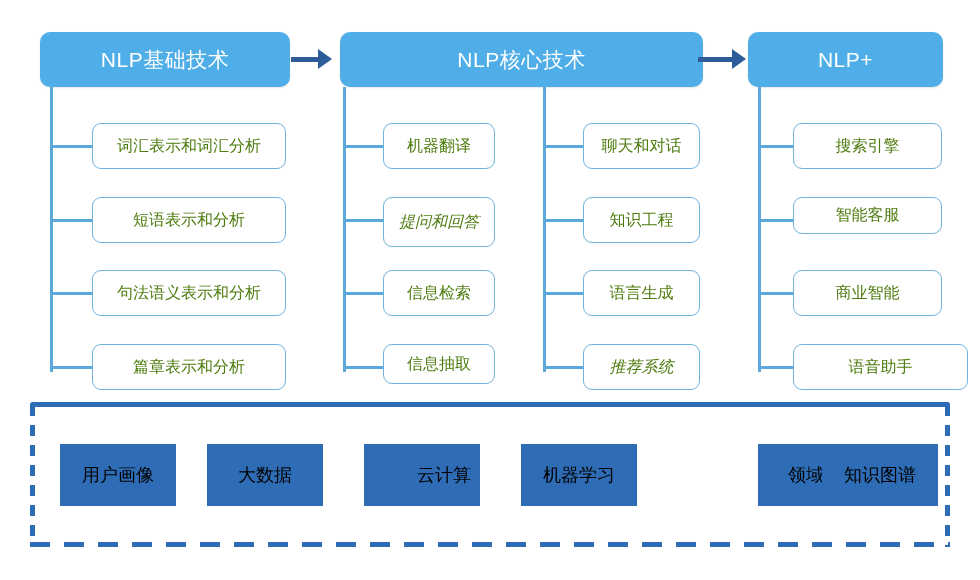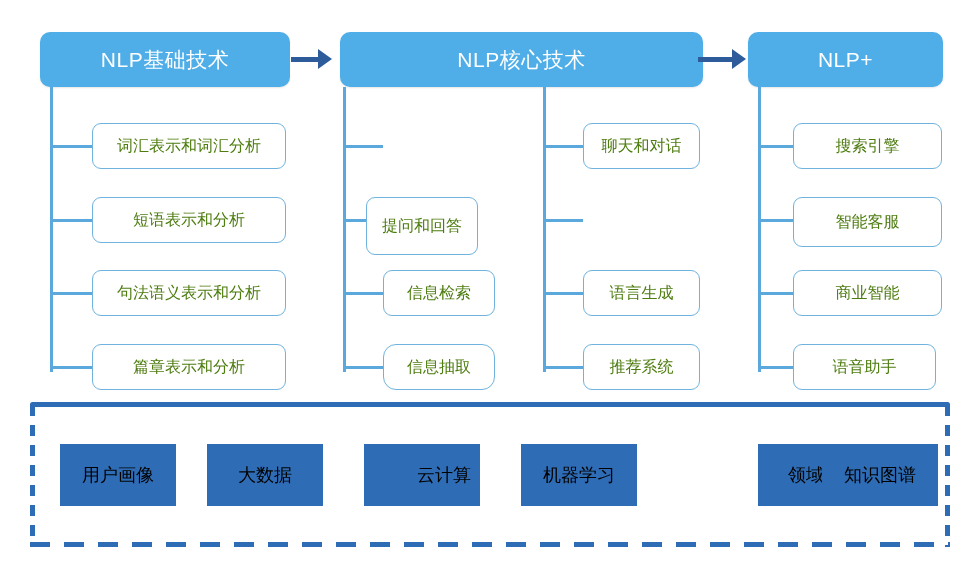--- a/index.html
+++ b/index.html
@@ -183,50 +183,56 @@
   <div class="leaf-box" style="left:92px; top:197px; width:194px; height:46px;">
     <span>短语表示和分析</span>
   </div>
   <div class="leaf-box" style="left:92px; top:270px; width:194px; height:46px;">
     <span>句法语义表示和分析</span>
   </div>
   <div class="leaf-box" style="left:92px; top:344px; width:194px; height:46px;">
     <span>篇章表示和分析</span>
   </div>
 
-  <div class="leaf-box" style="left:366px; top:197px; width:112px; height:58px;">
+  <div class="leaf-box" style="left:383px; top:123px; width:112px; height:46px;">
+    <span>机器翻译</span>
+  </div>
+  <div class="leaf-box" style="left:383px; top:197px; width:112px; height:50px;font-style:italic;">
     <span>提问和回答</span>
   </div>
   <div class="leaf-box" style="left:383px; top:270px; width:112px; height:46px;">
     <span>信息检索</span>
   </div>
-  <div class="leaf-box" style="left:383px; top:344px; width:112px; height:46px;border-radius:13px;">
+  <div class="leaf-box" style="left:383px; top:344px; width:112px; height:40px;">
     <span>信息抽取</span>
   </div>
 
   <div class="leaf-box" style="left:583px; top:123px; width:117px; height:46px;">
     <span>聊天和对话</span>
   </div>
+  <div class="leaf-box" style="left:583px; top:197px; width:117px; height:46px;">
+    <span>知识工程</span>
+  </div>
   <div class="leaf-box" style="left:583px; top:270px; width:117px; height:46px;">
     <span>语言生成</span>
   </div>
-  <div class="leaf-box" style="left:583px; top:344px; width:117px; height:46px;">
+  <div class="leaf-box" style="left:583px; top:344px; width:117px; height:46px;font-style:italic;">
     <span>推荐系统</span>
   </div>
 
   <div class="leaf-box" style="left:793px; top:123px; width:149px; height:46px;">
     <span>搜索引擎</span>
   </div>
-  <div class="leaf-box" style="left:793px; top:197px; width:149px; height:50px;">
+  <div class="leaf-box" style="left:793px; top:197px; width:149px; height:37px;">
     <span>智能客服</span>
   </div>
   <div class="leaf-box" style="left:793px; top:270px; width:149px; height:46px;">
     <span>商业智能</span>
   </div>
-  <div class="leaf-box" style="left:793px; top:344px; width:143px; height:46px;">
+  <div class="leaf-box" style="left:793px; top:344px; width:175px; height:46px;">
     <span>语音助手</span>
   </div>
 
   <div id="foundation">
     <div class="found-edge found-top"></div>
     <div class="found-edge found-left"></div>
     <div class="found-edge found-right"></div>
     <div class="found-edge found-bottom"></div>
 
     <div class="found-box" style="left:30px;  top:42px; width:116px; height:62px;">

